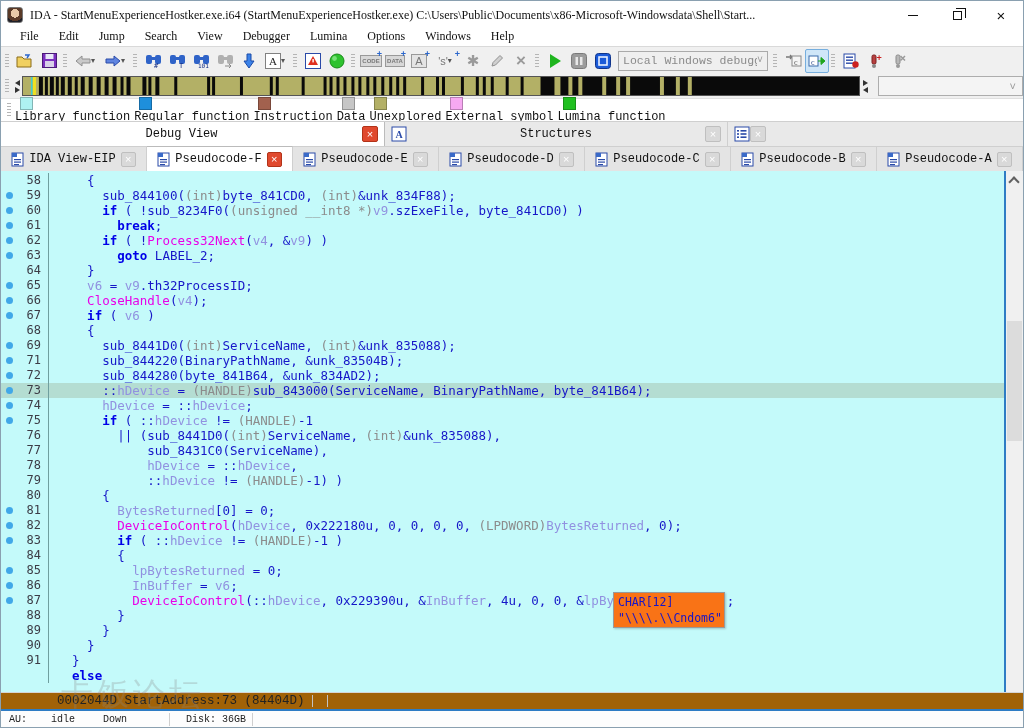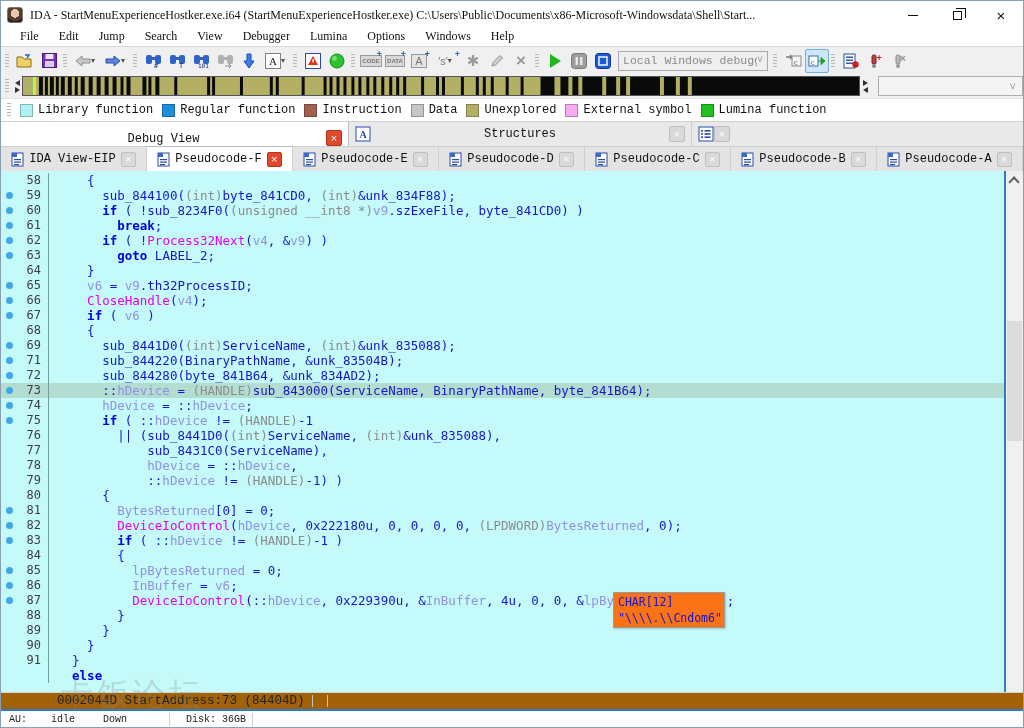--- a/index.html
+++ b/index.html
@@ -41,21 +41,21 @@
   .navrow{ height:24px; background:#f0f0f0; display:flex; align-items:center; flex:none; padding-left:2px; }
   .navarrows{ display:flex; flex-direction:column; gap:1px; margin:0 2px; }
   .tri{ width:0; height:0; }
   .tri-r{ border-left:5px solid #333; border-top:3px solid transparent; border-bottom:3px solid transparent; }
   .tri-l{ border-right:5px solid #333; border-top:3px solid transparent; border-bottom:3px solid transparent; }
   .navband{ width:838px; height:20px; border:1px solid #555; flex:none; }
   .navband svg{ display:block; width:100%; height:100%; }
   .navcombo{ width:148px; height:20px; background:#f4f4f4; border:1px solid #adadad; margin-left:8px; display:flex; align-items:center; justify-content:flex-end; padding-right:6px; color:#999; font-size:11px; }
   
   .legend{ height:23px; background:#fff; border-top:1px solid #e0e0e0; display:flex; align-items:center; flex:none; padding-left:4px; font-family:"Liberation Mono", monospace; }
-  .leg-item{ display:flex; align-items:center; margin-right:4px; }
+  .leg-item{ display:flex; align-items:flex-start; margin-right:4px;flex-direction:column; }
   .leg-chip{ width:13px; height:13px; margin:0 5px; border:1px solid rgba(0,0,0,.25); }
   .leg-label{ font-size:12px; color:#111; }
   
   .paneltabs{ height:25px; background:#e9e9e9; display:flex; flex:none; border-top:1px solid #cfcfcf; }
   .ptab{ height:100%; display:flex; align-items:center; position:relative; border-right:1px solid #cfcfcf; background:#e9e9e9; }
   .ptab.active{ background:#fff; border-right:1px solid #bbb; }
   .ptab .pl{ flex:1; text-align:center; font-family:"Liberation Mono", monospace; font-size:12px; color:#111; }
   .closebox{ width:16px; height:16px; border-radius:2px; margin-right:6px; display:flex; align-items:center; justify-content:center; font-size:11px; line-height:1; flex:none; }
   .closebox.red{ background:#e0492e; color:#fff; border:1px solid #b23319; }
   .closebox.gray{ background:#d9d9d9; color:#fff; border:1px solid #bfbfbf; }
@@ -418,21 +418,21 @@
         <span class="leg-chip" style="background: rgb(247, 169, 242);"></span>
         <span class="leg-label">External symbol</span>
       </div>
       <div class="leg-item">
         <span class="leg-chip" style="background: rgb(32, 192, 32);"></span>
         <span class="leg-label">Lumina function</span>
       </div>
     </div>
 
   <div class="paneltabs">
-    <div class="ptab active" style="width:348px;align-items:flex-end;">
+    <div class="ptab active" style="width:384px;">
       <span class="pl">Debug View</span>
       <span class="closebox red">×</span>
     </div>
     <div class="ptab" style="width:343px;">
       <svg class="ptab-icon" viewBox="0 0 16 16">
           <rect x="1" y="1" width="14" height="14" fill="#fff" stroke="#2a4aa8"></rect>
           <text x="4.5" y="12" font-size="10" fill="#2a4aa8" font-family="serif" font-weight="bold">A</text>
         </svg>
       <span class="pl">Structures</span>
       <span class="closebox gray">×</span>

